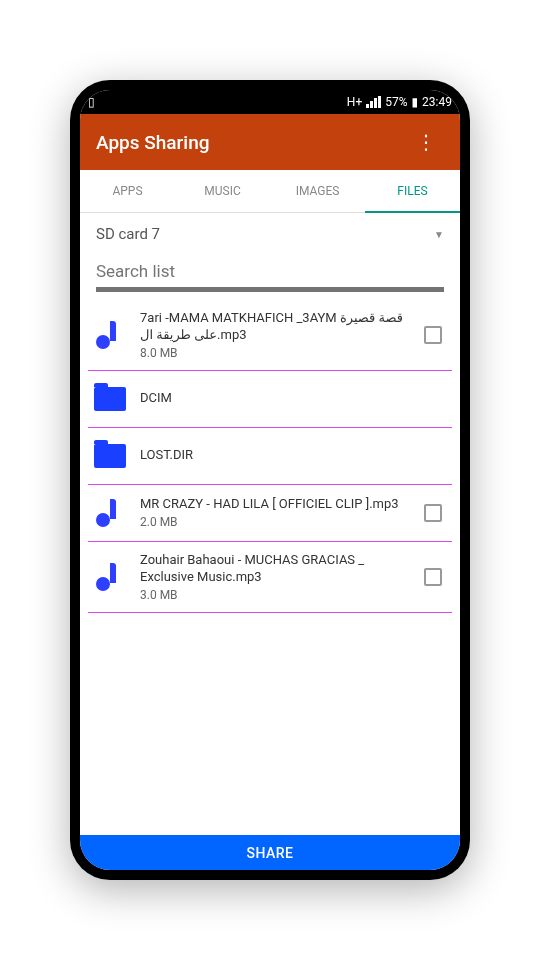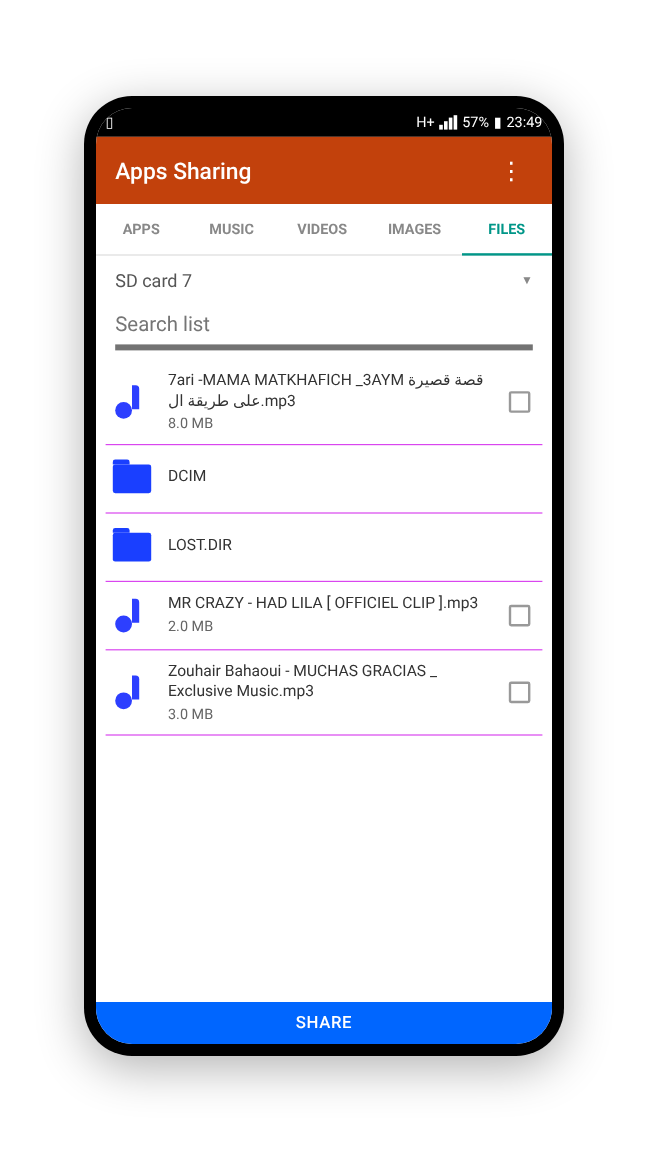--- a/index.html
+++ b/index.html
@@ -56,21 +56,21 @@
     .tabs {
       display: flex;
       border-bottom: 1px solid #ddd;
       background: #fff;
     }
     .tab {
       flex: 1;
       text-align: center;
       padding: 14px 17px;
       font-size: 12px;
-      font-weight: 700;
+      font-weight: 400;
       color: #888;
       position: relative;
     }
     .tab.active { color: #009688; }
     .tab.active::after {
       content: '';
       position: absolute;
       bottom: -1px;
       left: 0;
       right: 0;
@@ -236,21 +236,20 @@
     </div>
 
     <div class="app-bar">
       <div class="app-title">Apps Sharing</div>
       <div class="overflow-icon">⋮</div>
     </div>
 
     <div class="tabs">
       <div class="tab">APPS</div>
       <div class="tab">MUSIC</div>
-      <div class="tab">VIDEOS</div>
       <div class="tab">IMAGES</div>
       <div class="tab active">FILES</div>
     </div>
 
     <div class="content">
       <div class="storage-select">
         <span>SD card 7</span>
         <span class="dropdown-arrow">▼</span>
       </div>
 

